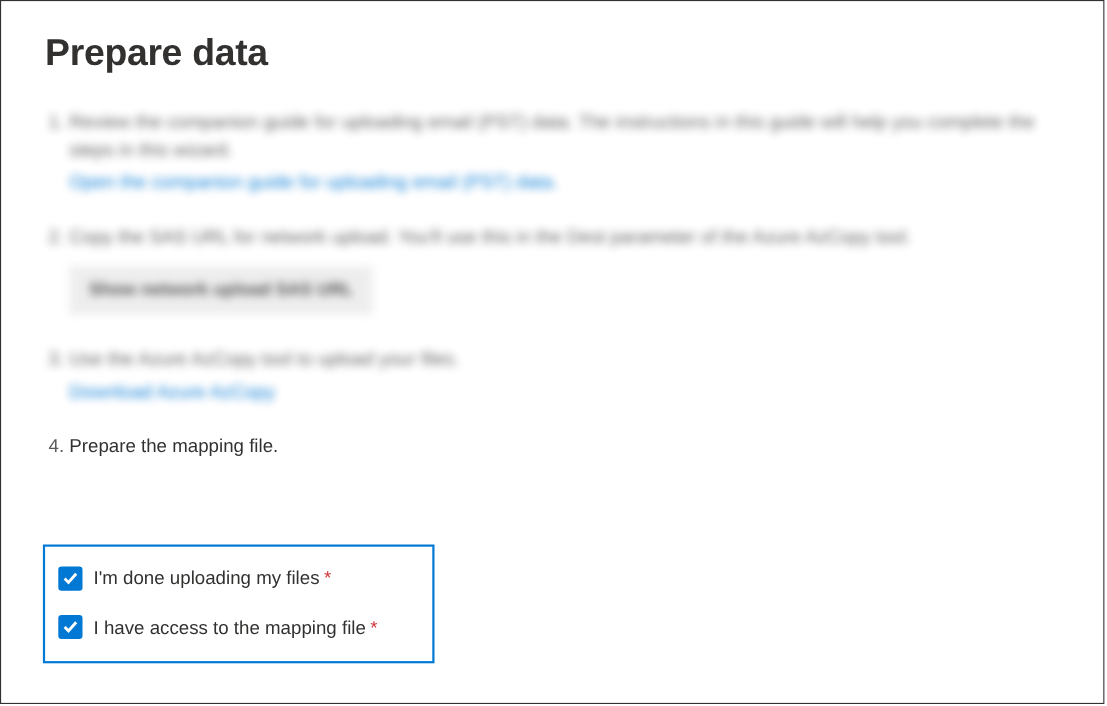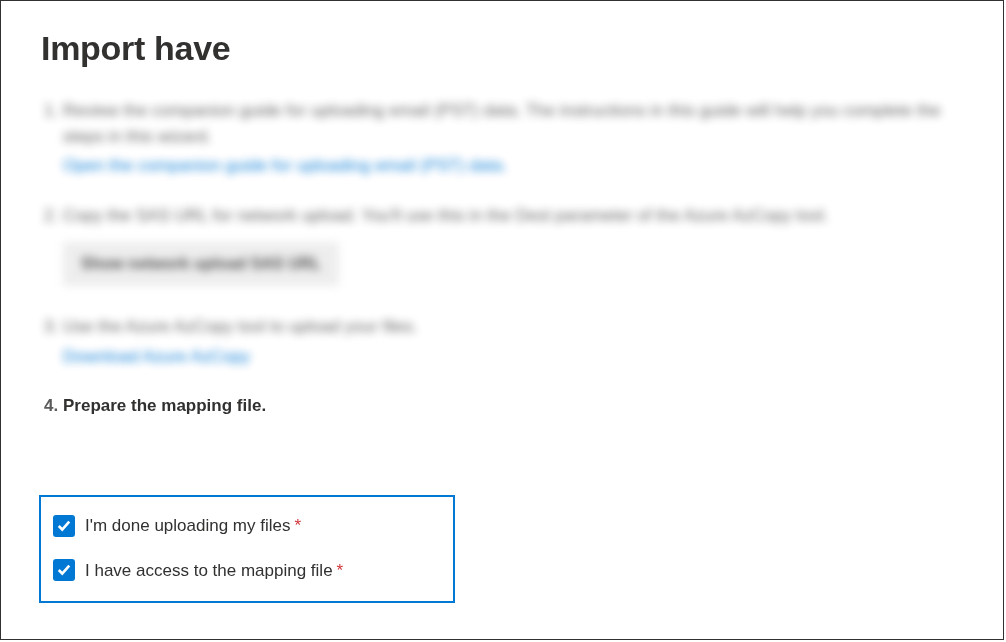--- a/index.html
+++ b/index.html
@@ -57,32 +57,31 @@
   .blurred {
     filter: blur(4px);
     -webkit-filter: blur(4px);
     user-select: none;
     pointer-events: none;
     opacity: 0.95;
   }
   .step4 {
     filter: none !important;
     color: #323130;
-    font-weight: bold;
   }
   .step4 .step-text {
     color: #323130;
   }
   .checkbox-group {
     border: 2px solid #0078d4;
     position: absolute;
     left: 38px;
     bottom: 36px;
     padding: 18px 20px 14px 12px;
-    width: 416px;
+    width: 356px;
   }
   .cb-row {
     display: flex;
     align-items: center;
     margin-bottom: 22px;
     font-size: 17px;
   }
   .cb-row:last-child { margin-bottom: 6px; align-items: flex-end; }
   .cb {
     width: 22px;
@@ -103,21 +102,21 @@
     fill: none;
   }
   .req { color: #d13438; margin-left: 4px; }
   .cb-label { color: #323130; }
 </style>
 </head>
 <body>
 
 <div class="frame">
 
-  <h1 class="title">Import have</h1>
+  <h1 class="title">Prepare data</h1>
 
   <ol class="steps">
 
     <li class="blurred">
       <span class="step-text">Review the companion guide for uploading email (PST) data. The instructions in this guide will help you complete the steps in this wizard.</span><br>
       <span class="link">Open the companion guide for uploading email (PST) data.</span>
     </li>
 
     <li class="blurred">
       <span class="step-text">Copy the SAS URL for network upload. You'll use this in the Dest parameter of the Azure AzCopy tool.</span><br>

